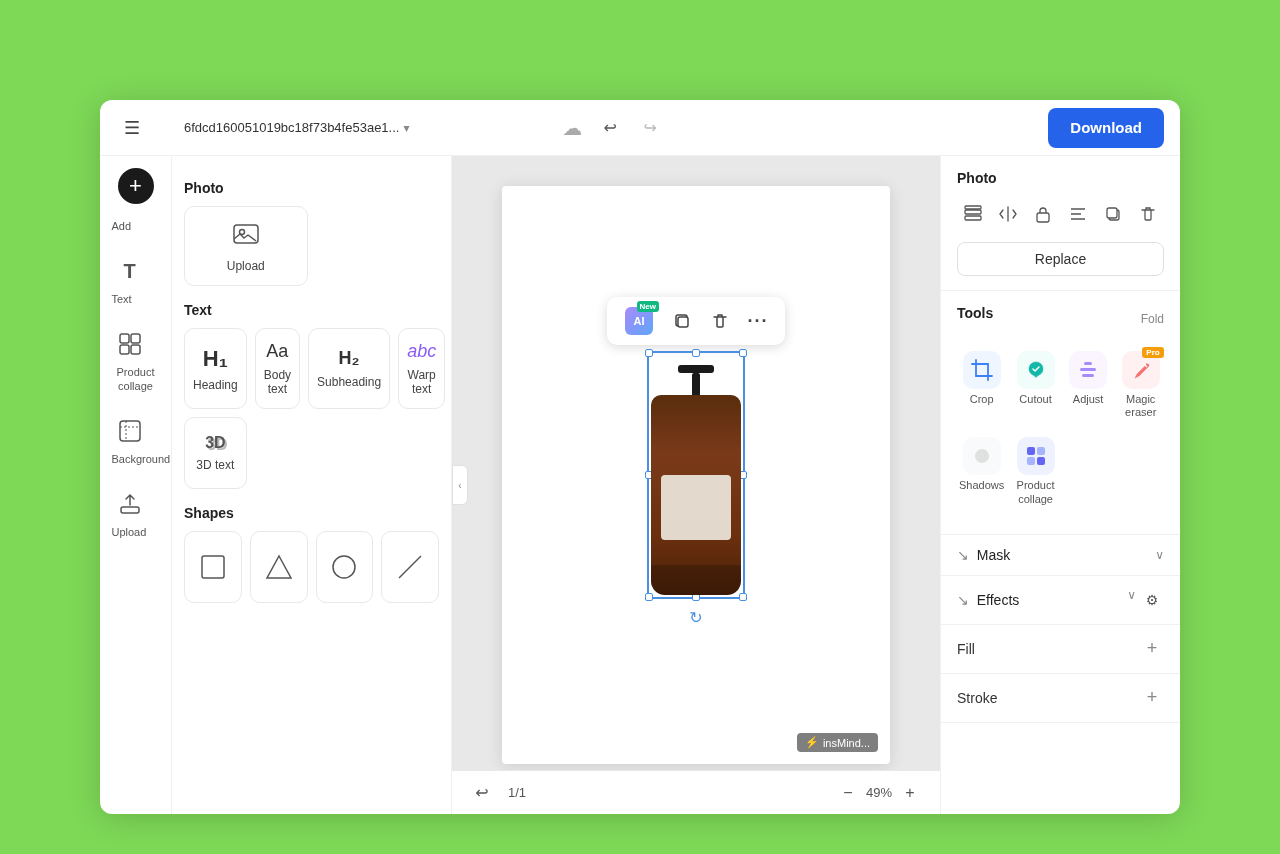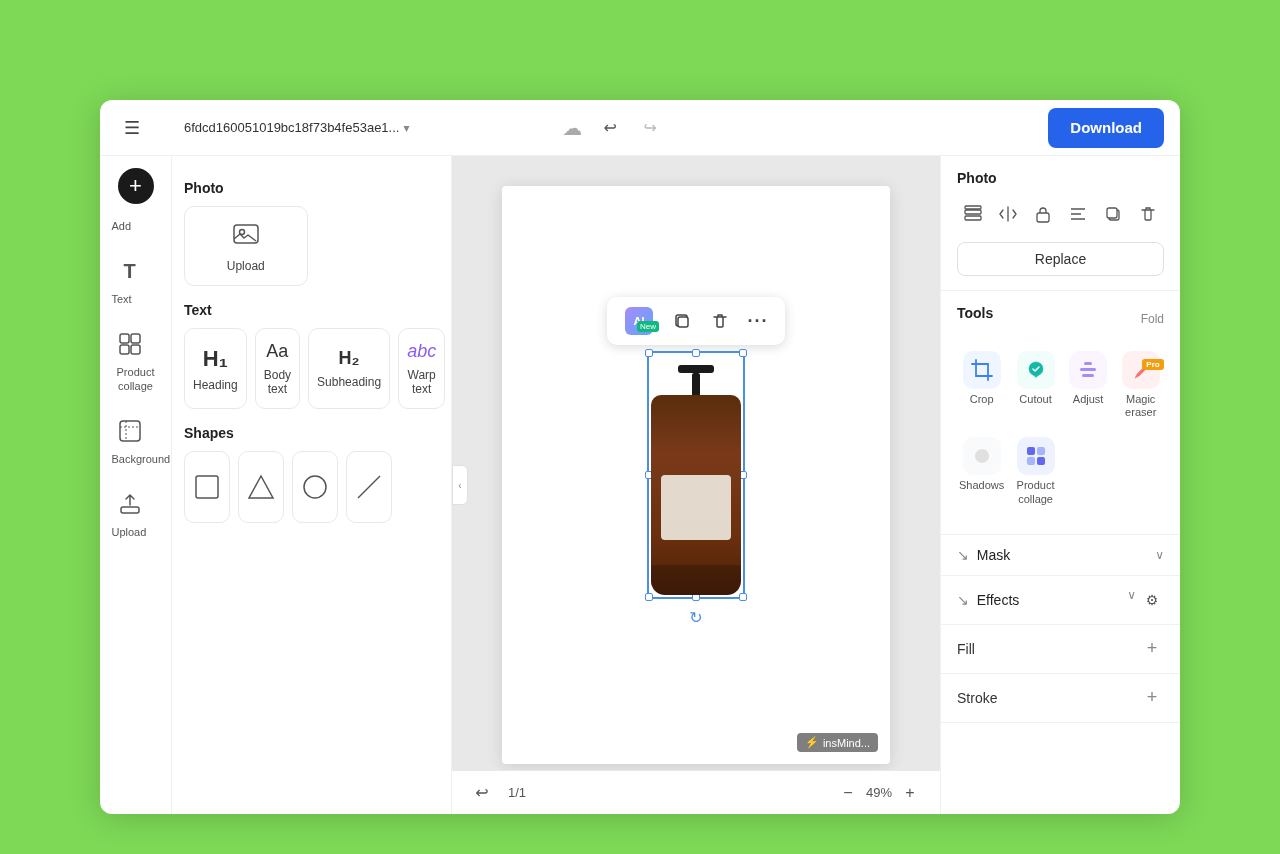--- a/index.html
+++ b/index.html
@@ -118,21 +118,21 @@
       padding: 16px 12px;
       overflow-y: auto;
       flex-shrink: 0;
     }
     .panel-section-title {
       font-size: 14px; font-weight: 600; color: #222;
       margin-bottom: 10px; margin-top: 8px;
     }
     .panel-grid {
       display: grid;
-      grid-template-columns: 1fr 1fr 1fr 1fr 1fr;
+      grid-template-columns: 1fr 1fr 1fr 1fr;
       gap: 8px;
       margin-bottom: 16px;
     }
     .panel-grid-2 {
       display: grid;
       grid-template-columns: 1fr 1fr;
       gap: 8px;
       margin-bottom: 16px;
     }
     .panel-item {
@@ -249,22 +249,22 @@
       width: 28px; height: 28px;
       background: linear-gradient(135deg, #a78bfa, #60a5fa);
       border-radius: 6px;
       display: flex; align-items: center; justify-content: center;
       color: #fff; font-size: 11px; font-weight: 700;
       position: relative;
     }
     .new-badge {
       position: absolute; top: -6px; right: -6px;
       background: #10b981;
-      color: #fff; font-size: 8px; font-weight: 400;
-      padding: 1px 3px; border-radius: 3px; margin-top: 20px;
+      color: #fff; font-size: 8px; font-weight: 700;
+      padding: 1px 3px; border-radius: 3px;
     }
     .insmind-badge {
       position: absolute;
       bottom: 12px; right: 12px;
       background: rgba(0,0,0,0.5);
       color: #fff; font-size: 11px;
       padding: 3px 8px; border-radius: 4px;
       display: flex; align-items: center; gap: 4px;
     }
     .rotate-handle {
@@ -339,21 +339,21 @@
     .tool-icon.teal { background: #f0fdfa; }
     .tool-icon.purple { background: #faf5ff; }
     .tool-icon.red { background: #fff1f2; }
     .tool-icon.gray { background: #f9fafb; }
     .tool-icon.indigo { background: #eef2ff; }
     .tool-label { font-size: 11px; color: #555; text-align: center; line-height: 1.2; }
     .pro-badge {
       font-size: 8px; font-weight: 700; color: #fff;
       background: #f59e0b;
       padding: 1px 4px; border-radius: 3px;
-      position: absolute; top: -4px; right: -4px; margin-top: 12px;
+      position: absolute; top: -4px; right: -4px;
     }
     .tool-icon-wrap { position: relative; }
     
     .collapsible-row {
       display: flex; align-items: center; justify-content: space-between;
       padding: 12px 16px;
       border-bottom: 1px solid #f0f0f0;
       cursor: pointer;
     }
     .collapsible-left { display: flex; align-items: center; gap: 8px; }

